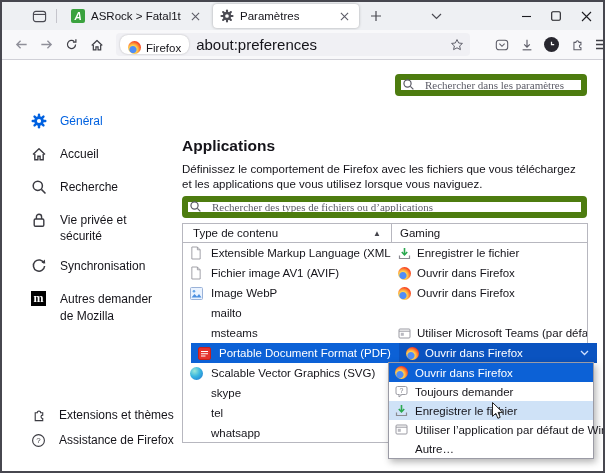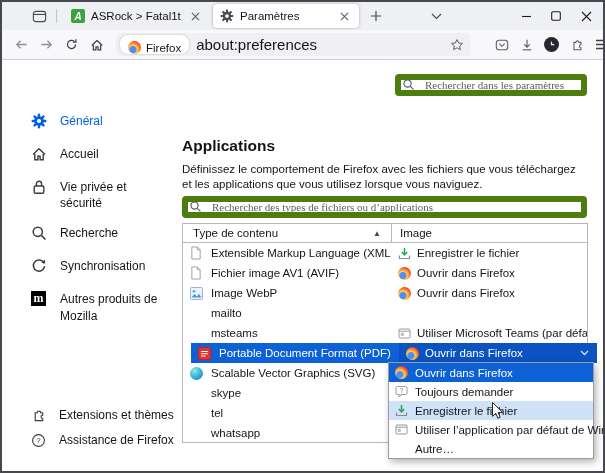--- a/index.html
+++ b/index.html
@@ -247,49 +247,49 @@
           <svg width="16" height="16" viewBox="0 0 16 16">
               <path d="M2 8.5L8 2.8l6 5.7" fill="none" stroke="currentColor" stroke-width="1.4" stroke-linejoin="round"></path>
               <path d="M3.8 8v5.7h3.1v-3.4h2.2v3.4h3.1V8" fill="none" stroke="currentColor" stroke-width="1.4"></path>
             </svg>
         </span>
         <span class="snav-label">Accueil</span>
       </div>
       <div class="snav-item">
         <span class="sico">
           <svg width="16" height="16" viewBox="0 0 16 16">
-              <rect x="3.2" y="7" width="9.6" height="7.2" rx="1.2" fill="none" stroke="currentColor" stroke-width="1.4"></rect>
-              <path d="M5.4 7V4.9a2.6 2.6 0 0 1 5.2 0V7" fill="none" stroke="currentColor" stroke-width="1.4"></path>
-            </svg>
-        </span>
-        <span class="snav-label">Vie privée et sécurité</span>
+              <circle cx="6.8" cy="6.8" r="4.6" fill="none" stroke="currentColor" stroke-width="1.5"></circle>
+              <path d="M10.4 10.4L14.5 14.5" stroke="currentColor" stroke-width="1.5"></path>
+            </svg>
+        </span>
+        <span class="snav-label">Recherche</span>
       </div>
       <div class="snav-item">
         <span class="sico">
           <svg width="16" height="16" viewBox="0 0 16 16">
-              <circle cx="6.8" cy="6.8" r="4.6" fill="none" stroke="currentColor" stroke-width="1.5"></circle>
-              <path d="M10.4 10.4L14.5 14.5" stroke="currentColor" stroke-width="1.5"></path>
-            </svg>
-        </span>
-        <span class="snav-label">Recherche</span>
+              <rect x="3.2" y="7" width="9.6" height="7.2" rx="1.2" fill="none" stroke="currentColor" stroke-width="1.4"></rect>
+              <path d="M5.4 7V4.9a2.6 2.6 0 0 1 5.2 0V7" fill="none" stroke="currentColor" stroke-width="1.4"></path>
+            </svg>
+        </span>
+        <span class="snav-label">Vie privée et sécurité</span>
       </div>
       <div class="snav-item">
         <span class="sico">
           <svg width="16" height="16" viewBox="0 0 16 16">
               <path d="M13.1 5.2A5.6 5.6 0 1 0 13.6 8" fill="none" stroke="currentColor" stroke-width="1.5"></path>
               <path d="M13.9 1.6l.3 3.8-3.7-.7z" fill="currentColor"></path>
             </svg>
         </span>
         <span class="snav-label">Synchronisation</span>
       </div>
       <div class="snav-item">
         <span class="sico">
           <span class="moz-logo">m</span>
         </span>
-        <span class="snav-label">Autres produits de Mozilla</span>
+        <span class="snav-label">Autres demander de Mozilla</span>
       </div>
     </div>
 
     <div class="sfooter-item" style="top:346px;">
       <span class="sico">
         <svg width="15" height="15" viewBox="0 0 16 16">
             <path d="M4.5 5h2.2a1.8 1.8 0 1 1 3.6 0h2.2v2.6a1.8 1.8 0 1 0 0 3.6v2.3H4.5z" fill="none" stroke="currentColor" stroke-width="1.2"></path>
           </svg>
       </span>
       <span>Extensions et thèmes</span>
@@ -327,21 +327,21 @@
       </span>
     </div>
 
     <div class="handlers">
       <div class="h-header">
         <div class="h-col1">
           <span>Type de contenu</span>
           <span class="sortarrow">▲</span>
         </div>
         <div class="h-col2">
-          <span>Image</span>
+          <span>Gaming</span>
         </div>
       </div>
 
       <div class="h-row">
         <div class="tcell">
           <span class="cicon">
             <svg width="12" height="14" viewBox="0 0 13 14">
                 <path d="M2 .5h6L11 3.5v10H2z" fill="#fff" stroke="#9a9aa2"></path>
                 <path d="M8 .5v3h3" fill="none" stroke="#9a9aa2"></path>
               </svg>

